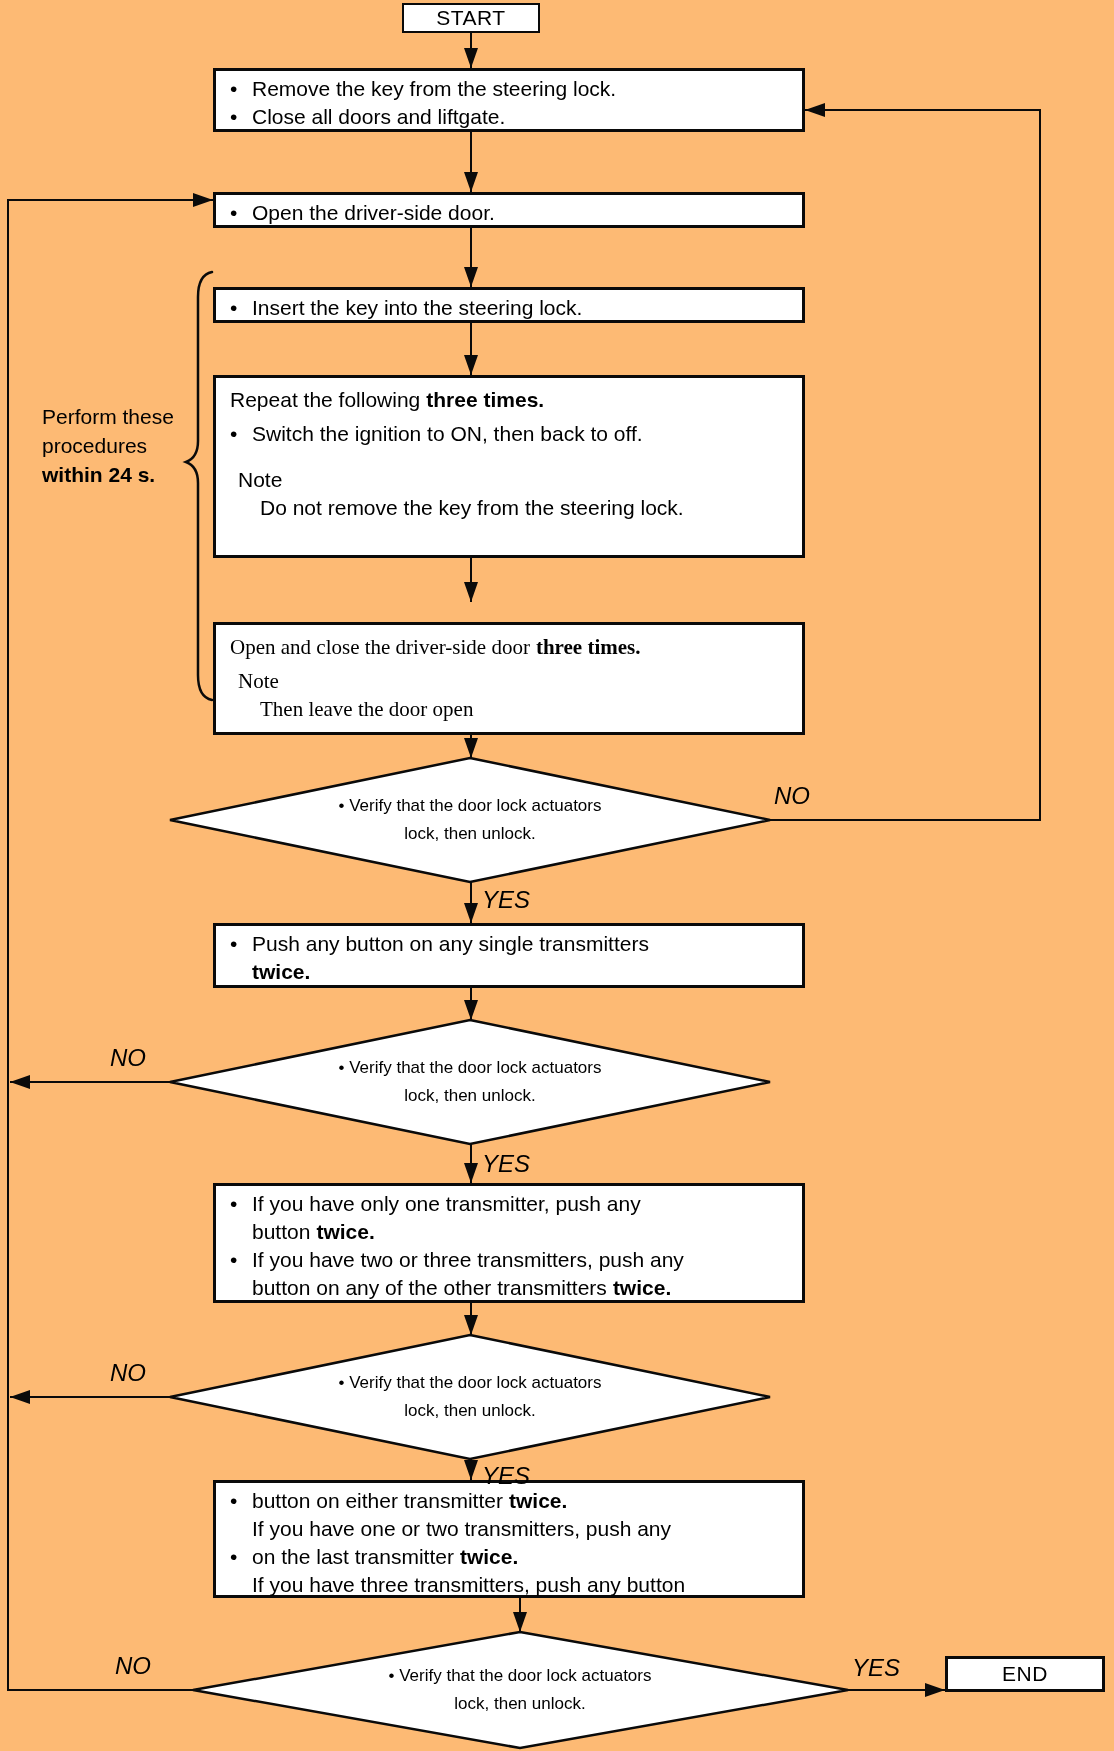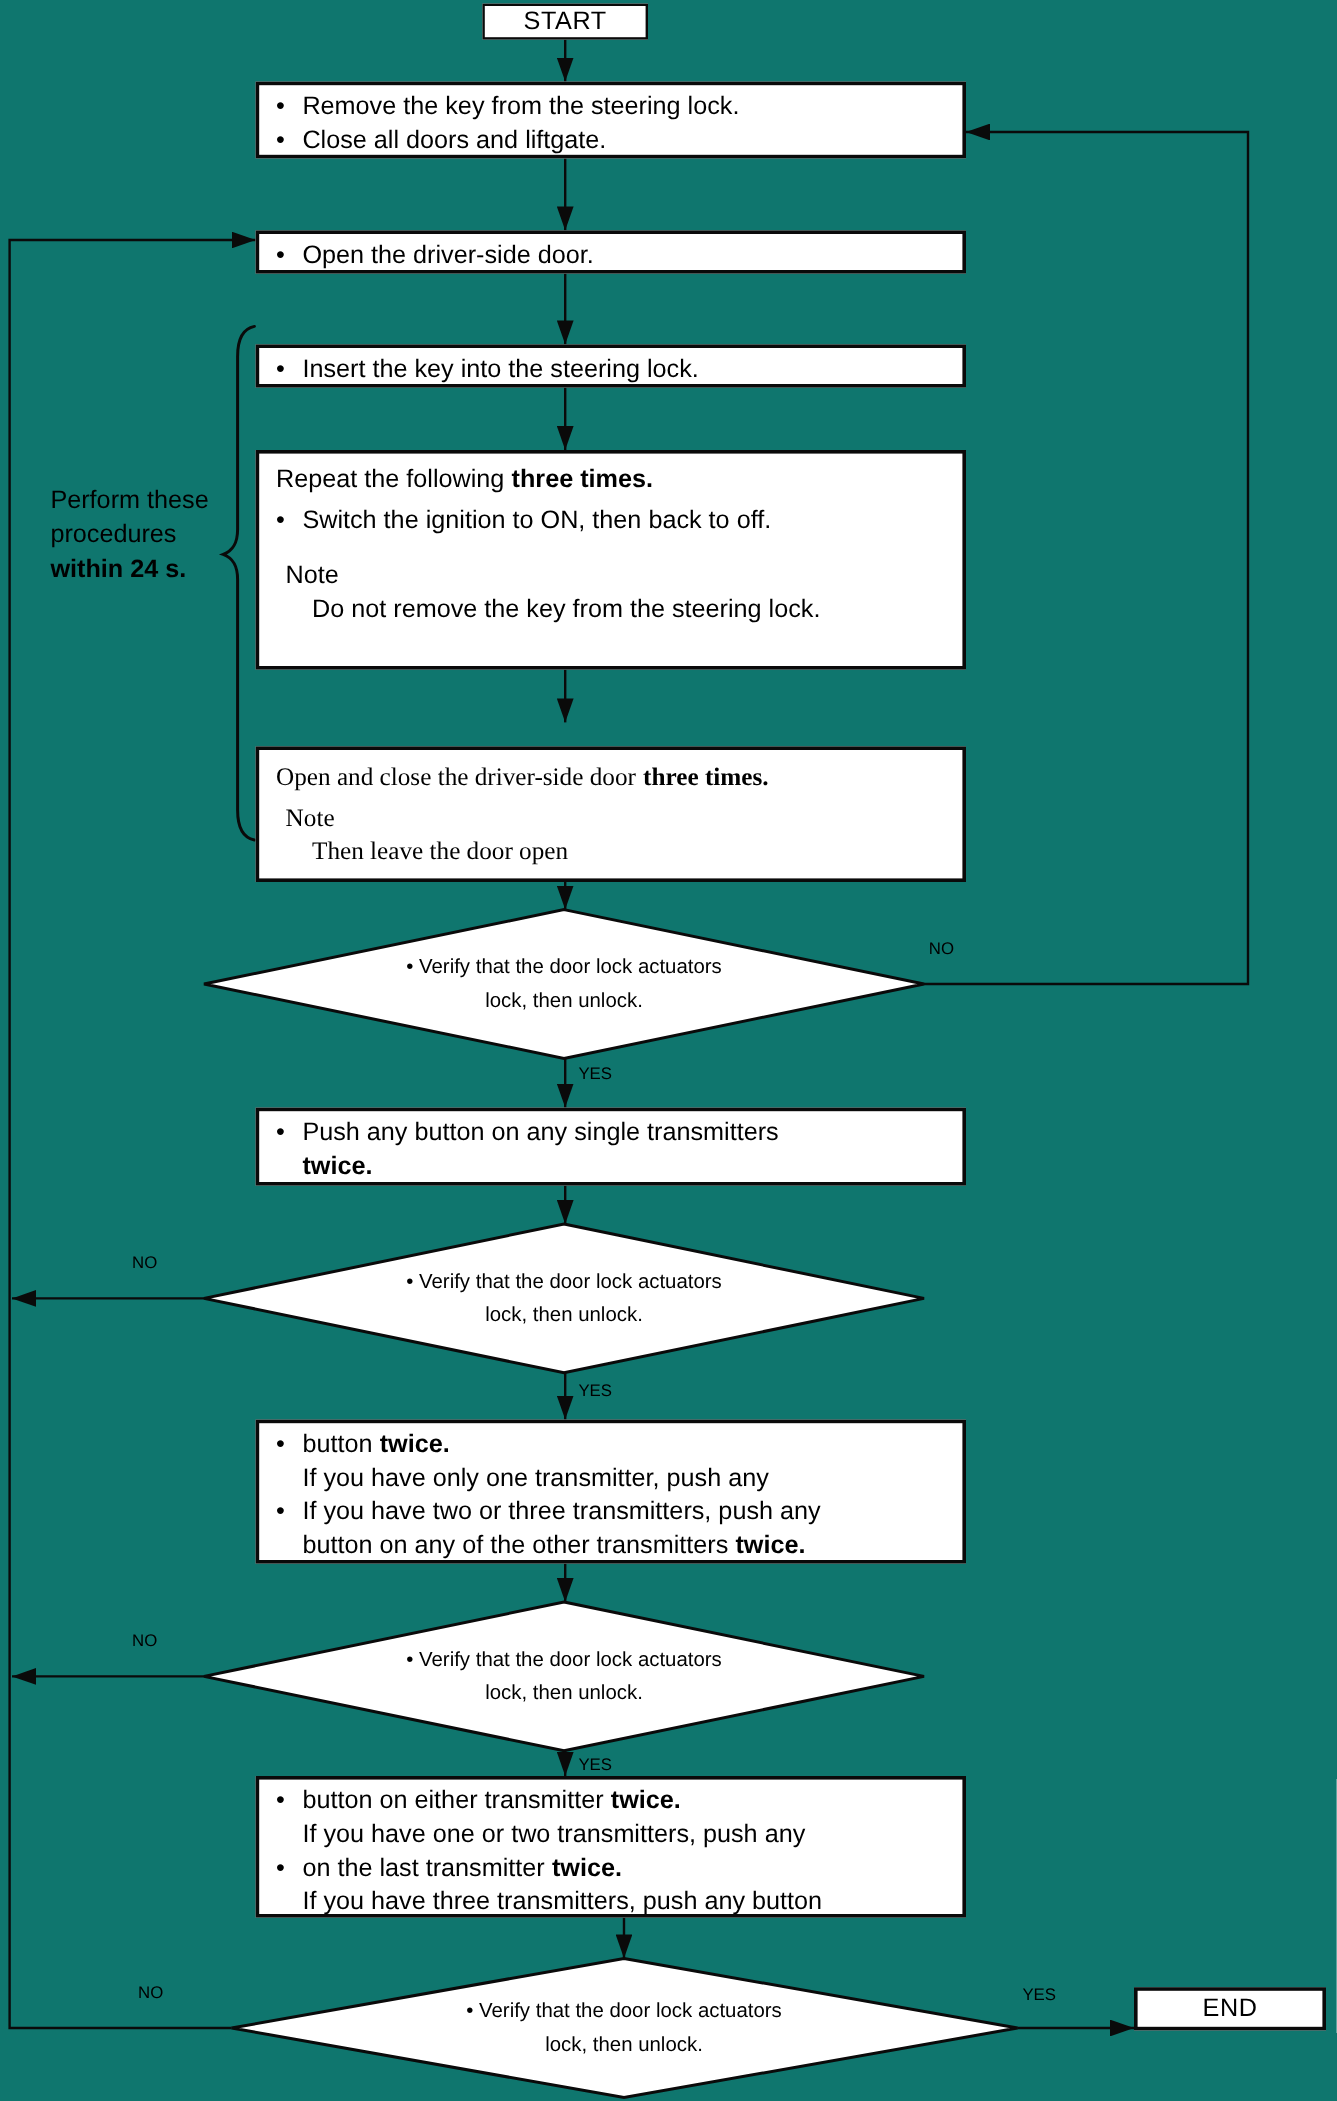--- a/index.html
+++ b/index.html
@@ -1,17 +1,17 @@
 <!DOCTYPE html>
 <html><head>
 <meta charset="utf-8">
 <style>
   html,body{margin:0;padding:0;background:#fff;}
   .canvas{
-    position:relative;width:1114px;height:1751px;background:#0f766e;
+    position:relative;width:1114px;height:1751px;background:#fdba74;
     font-family:"Liberation Sans", sans-serif;color:#000;overflow:hidden;
   }
   .wires{position:absolute;left:0;top:0;width:1114px;height:1751px;}
   .box{
     position:absolute;left:213px;width:592px;box-sizing:border-box;
     border:3px solid #0a0a0a;background:#fff;font-size:21px;line-height:28px;
     padding:4px 10px 0 14px;z-index:2;
   }
   .terminal{
     position:absolute;box-sizing:border-box;border:2px solid #0a0a0a;background:#fff;
@@ -23,21 +23,21 @@
   .plain{}
   .b{font-weight:bold;}
   .bsp{font-weight:bold;margin-left:6px;}
   .note-h{margin-left:8px;}
   .note-t{margin-left:30px;}
   .mt6{margin-top:6px;}
   .mt18{margin-top:18px;}
   .dtext{
     position:absolute;width:400px;text-align:center;font-size:17px;line-height:28px;z-index:2;
   }
-  .lbl{position:absolute;font-size:14px;z-index:2;}
+  .lbl{position:absolute;font-size:24px;z-index:2;font-style:italic;}
   .sidenote{
     position:absolute;left:42px;top:402px;width:160px;
     font-size:21px;line-height:29px;z-index:2;
   }
 </style>
 </head>
 <body>
 
 <div class="canvas">
 
@@ -139,22 +139,22 @@
         <span style="display:block;">Push any button on any single transmitters</span>
         <span style="display:block;" class="b">twice.</span>
       </span>
     </div>
   </div>
 
   <div class="box" style="top:1183px;height:120px;">
     <div class="li">
       <span class="blt">•</span>
       <span>
+        <span style="display:block;">If you have only one transmitter, push any</span>
         <span style="display:block;"><span>button</span><span class="bsp">twice.</span></span>
-        <span style="display:block;">If you have only one transmitter, push any</span>
       </span>
     </div>
     <div class="li">
       <span class="blt">•</span>
       <span>
         <span style="display:block;">If you have two or three transmitters, push any</span>
         <span style="display:block;"><span>button on any of the other transmitters</span><span class="bsp">twice.</span></span>
       </span>
     </div>
   </div>

